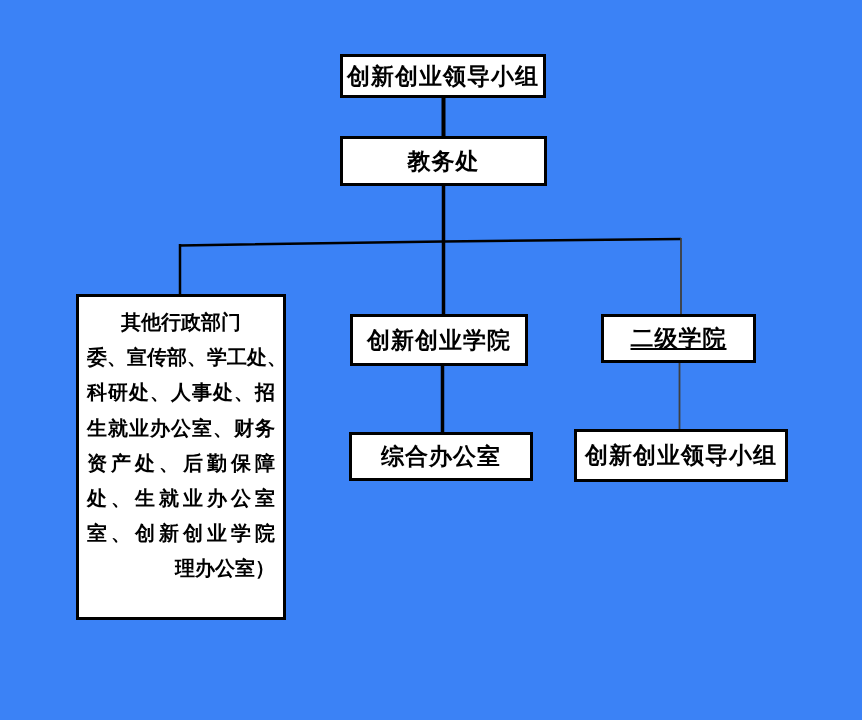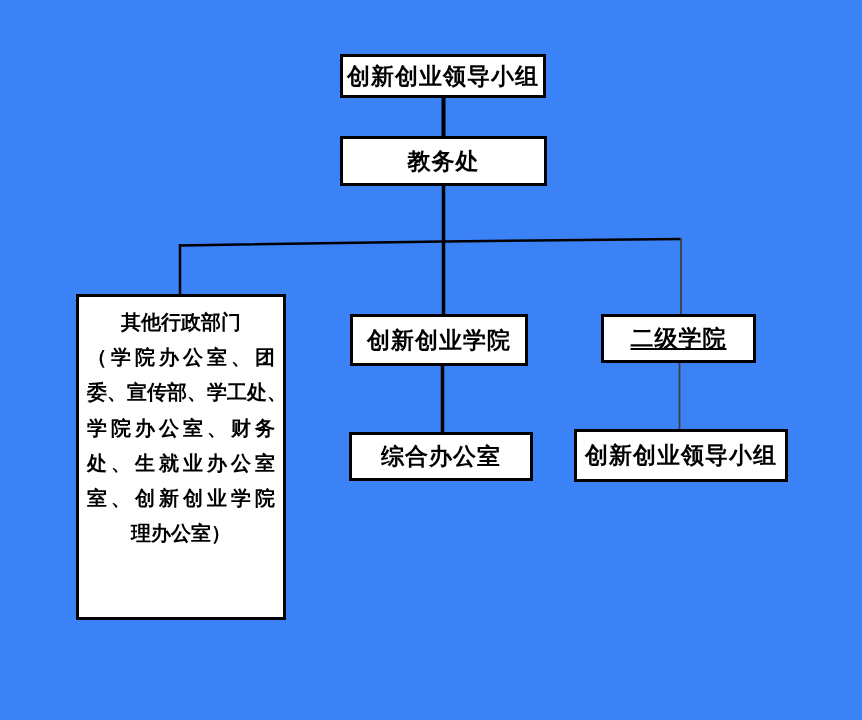--- a/index.html
+++ b/index.html
@@ -45,21 +45,21 @@
   #node-other-admin .pline {
     font-weight: bold;
     font-size: 20px;
     line-height: 35.2px;
     height: 35.2px;
     white-space: nowrap;
     overflow: visible;
   }
   .l-center { text-align: center; }
   .l-just   { text-align: justify; text-align-last: justify; }
-  .l-left   { text-align: center; }
+  .l-left   { text-align: right; }
 </style>
 </head>
 <body>
 
 <div id="canvas">
 
   <svg id="connector-layer" viewBox="0 0 862 720" xmlns="http://www.w3.org/2000/svg">
     <line x1="443.5" y1="96" x2="443.5" y2="138" stroke-width="4" stroke="#000000"></line>
     <line x1="443.5" y1="184" x2="443.5" y2="316" stroke-width="3.5" stroke="#000000"></line>
     <polyline points="180,245.5 443,241.5 681,239" fill="none" stroke-width="2.5" stroke="#000000"></polyline>
@@ -72,23 +72,24 @@
   <div class="node" style="left:340px; top:54px; width:206px; height:44px;">
     <span class="lbl">创新创业领导小组</span>
   </div>
 
   <div class="node" style="left:340px; top:136px; width:207px; height:50px;">
     <span class="lbl">教务处</span>
   </div>
 
   <div class="node" id="node-other-admin" style="left:76px; top:294px; width:210px; height:326px;">
     <div class="pline l-center">其他行政部门</div>
-    <div class="pline l-just">（学院办公室、团</div>
     <div class="pline l-just">委、宣传部、学工处、</div>
-    <div class="pline l-just">学院办公室、财务</div>
+    <div class="pline l-just">科研处、人事处、招</div>
+    <div class="pline l-just">生就业办公室、财务</div>
+    <div class="pline l-just">资产处、后勤保障</div>
     <div class="pline l-just">处、生就业办公室</div>
     <div class="pline l-just">室、创新创业学院</div>
     <div class="pline l-left">理办公室）</div>
   </div>
 
   <div class="node" style="left:350px; top:314px; width:178px; height:52px;align-items:center;">
     <span class="lbl">创新创业学院</span>
   </div>
 
   <div class="node" style="left:349px; top:432px; width:184px; height:49px;text-align:right;">

